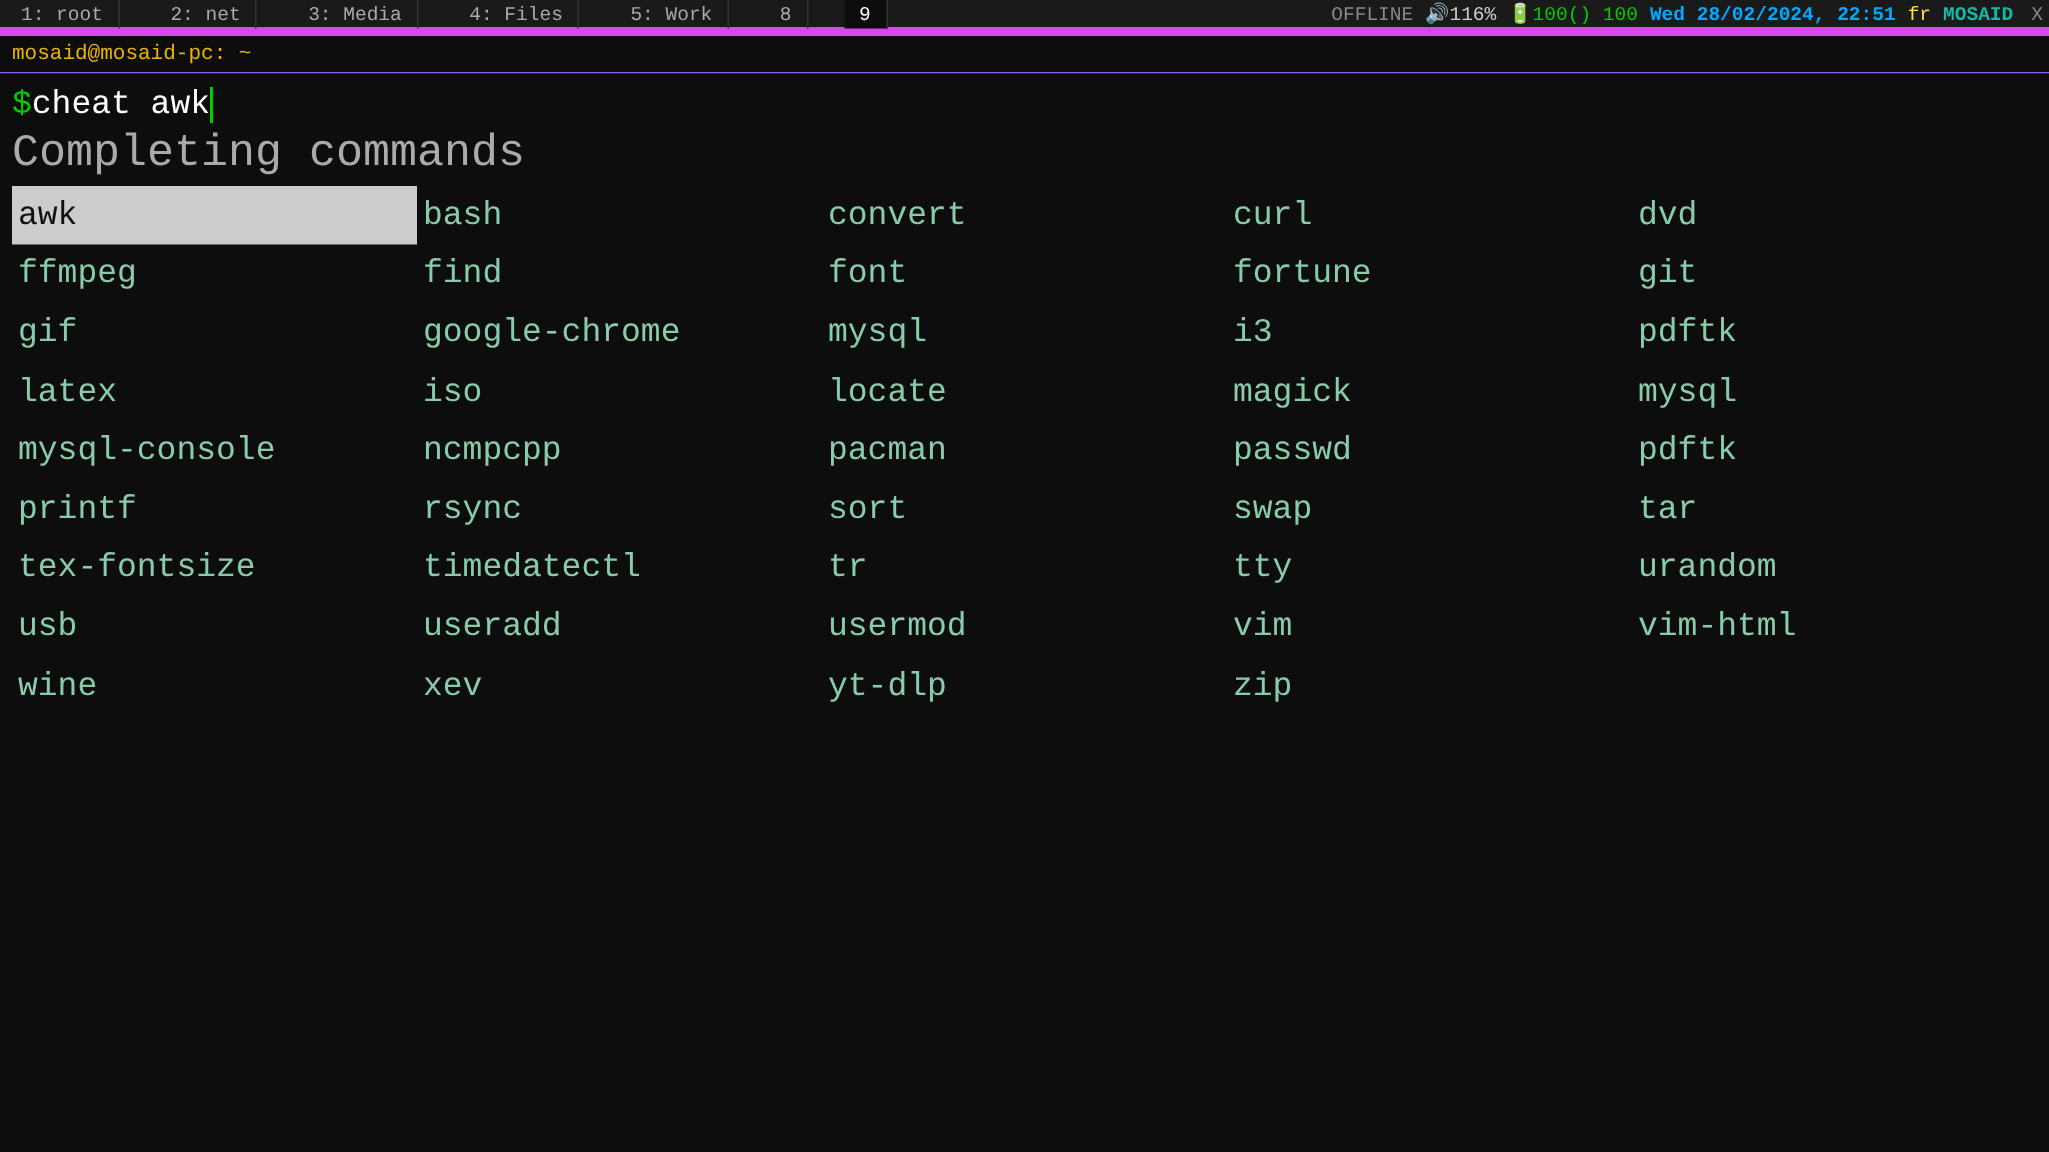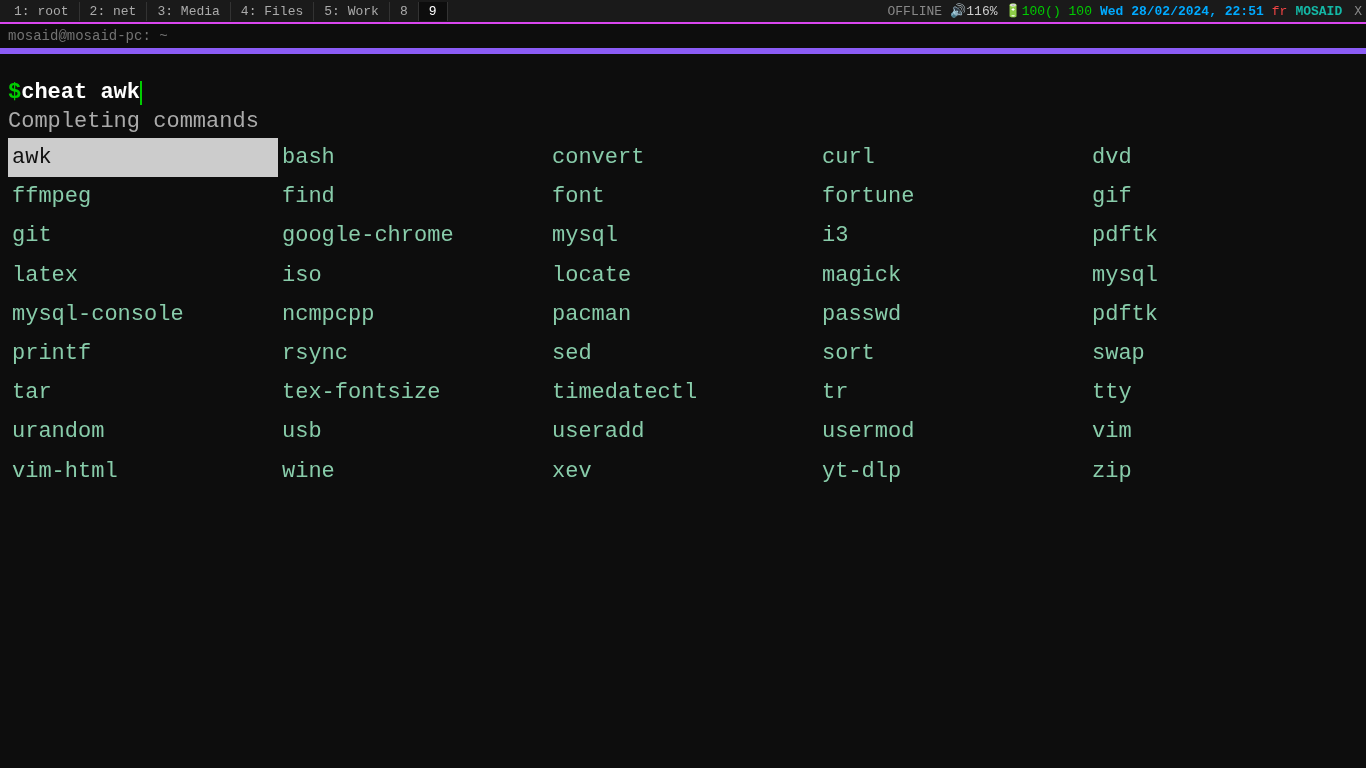--- a/index.html
+++ b/index.html
@@ -13,21 +13,22 @@
       overflow: hidden;
     }
 
     
     #topbar {
       display: flex;
       align-items: center;
       background: #1a1a1a;
       height: 24px;
       padding: 0 4px;
-      border-bottom: 2px solid #d946ef;
+      border-bottom: 6px solid #d946ef;
+      gap: 24px;
     }
     .tab {
       padding: 2px 10px;
       color: #aaa;
       font-size: 13px;
       cursor: pointer;
       border-right: 1px solid #333;
     }
     .tab.active {
       background: #0d0d0d;
@@ -38,61 +39,60 @@
       display: flex;
       align-items: center;
       gap: 8px;
       font-size: 13px;
       color: #aaa;
     }
     .offline { color: #888; }
     .volume { color: #ccc; text-align: center; }
     .battery { color: #00cc00; }
     .datetime { color: #00aaff; font-weight: bold; }
-    .lang { color: #ef4444; }
+    .lang { color: #fde047; }
     .username { color: #14b8a6; font-weight: bold; }
     .close-btn { color: #888; cursor: pointer; margin-left: 4px; }
 
     
     #titlebar {
       background: #0d0d0d;
       padding: 4px 8px;
-      color: #737373;
+      color: #eab308;
       font-size: 14px;
-      border-bottom: 6px solid #8b5cf6;
+      border-bottom: 1px solid #8b5cf6;
     }
 
     
     #terminal {
       padding: 8px 8px;
       background: #0d0d0d;
     }
 
     .prompt-line {
       color: #00cc00;
       font-size: 22px;
-      font-weight: bold;
+      font-weight: normal;
       margin-bottom: 4px;
       font-family: 'Courier New', Courier, monospace;
-      margin-top: 18px;
     }
     .prompt-dollar { color: #00cc00; }
     .prompt-cmd { color: #ffffff; }
     .cursor {
       display: inline-block;
       width: 2px;
       background: #00cc00;
       height: 1.1em;
       vertical-align: text-bottom;
       animation: blink 1s step-end infinite;
     }
     @keyframes blink { 50% { opacity: 0; } }
 
     .completing-line {
-      font-size: 22px;
+      font-size: 30px;
       color: #aaaaaa;
       margin-bottom: 4px;
       font-family: 'Courier New', Courier, monospace;
     }
 
     
     .completion-grid {
       display: grid;
       grid-template-columns: 270px 270px 270px 270px 270px;
       row-gap: 0;
@@ -146,39 +146,38 @@
   <div class="completion-grid" id="completion-grid">
       <div class="comp-item selected">awk</div>
       <div class="comp-item">bash</div>
       <div class="comp-item">convert</div>
       <div class="comp-item">curl</div>
       <div class="comp-item">dvd</div>
       <div class="comp-item">ffmpeg</div>
       <div class="comp-item">find</div>
       <div class="comp-item">font</div>
       <div class="comp-item">fortune</div>
+      <div class="comp-item">git</div>
       <div class="comp-item">gif</div>
-      <div class="comp-item">git</div>
       <div class="comp-item">google-chrome</div>
       <div class="comp-item">mysql</div>
       <div class="comp-item">i3</div>
       <div class="comp-item">pdftk</div>
       <div class="comp-item">latex</div>
       <div class="comp-item">iso</div>
       <div class="comp-item">locate</div>
       <div class="comp-item">magick</div>
       <div class="comp-item">mysql</div>
       <div class="comp-item">mysql-console</div>
       <div class="comp-item">ncmpcpp</div>
       <div class="comp-item">pacman</div>
       <div class="comp-item">passwd</div>
       <div class="comp-item">pdftk</div>
       <div class="comp-item">printf</div>
       <div class="comp-item">rsync</div>
-      <div class="comp-item">sed</div>
       <div class="comp-item">sort</div>
       <div class="comp-item">swap</div>
       <div class="comp-item">tar</div>
       <div class="comp-item">tex-fontsize</div>
       <div class="comp-item">timedatectl</div>
       <div class="comp-item">tr</div>
       <div class="comp-item">tty</div>
       <div class="comp-item">urandom</div>
       <div class="comp-item">usb</div>
       <div class="comp-item">useradd</div>

